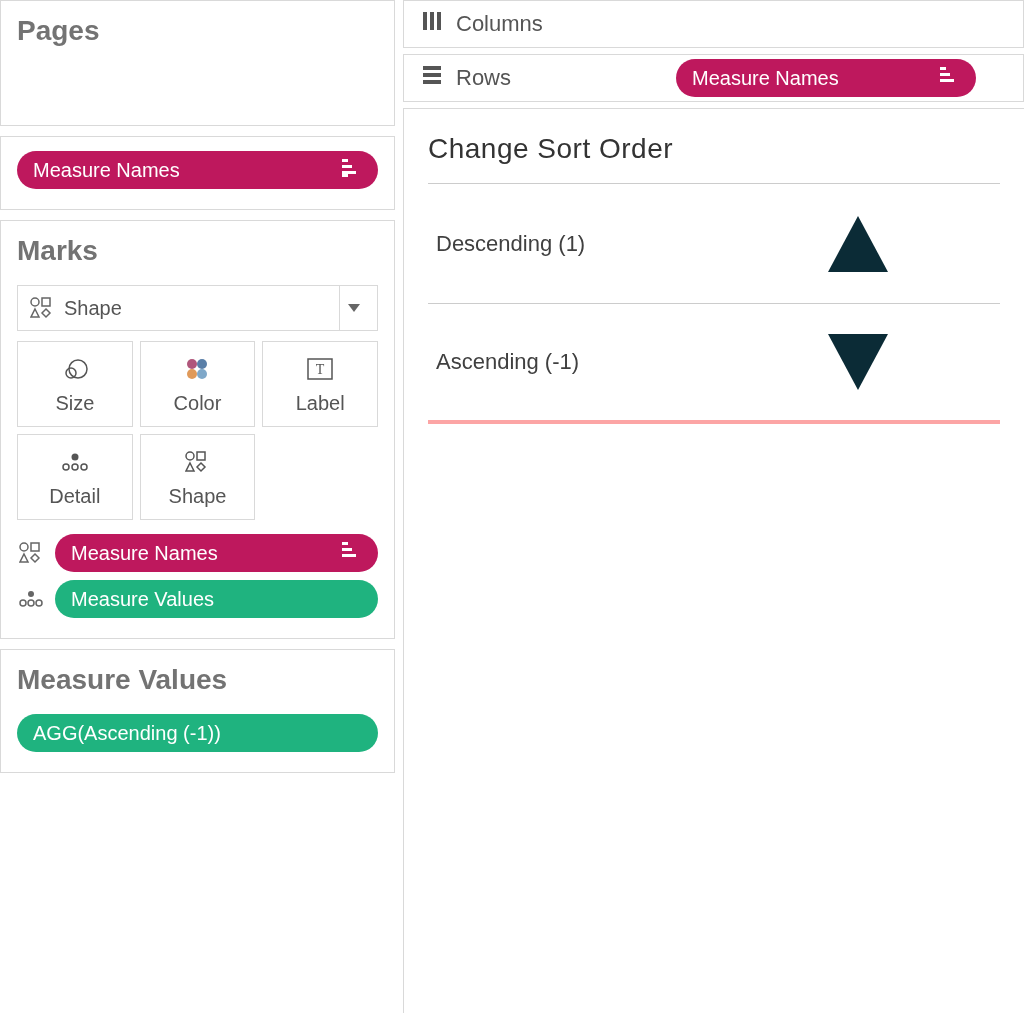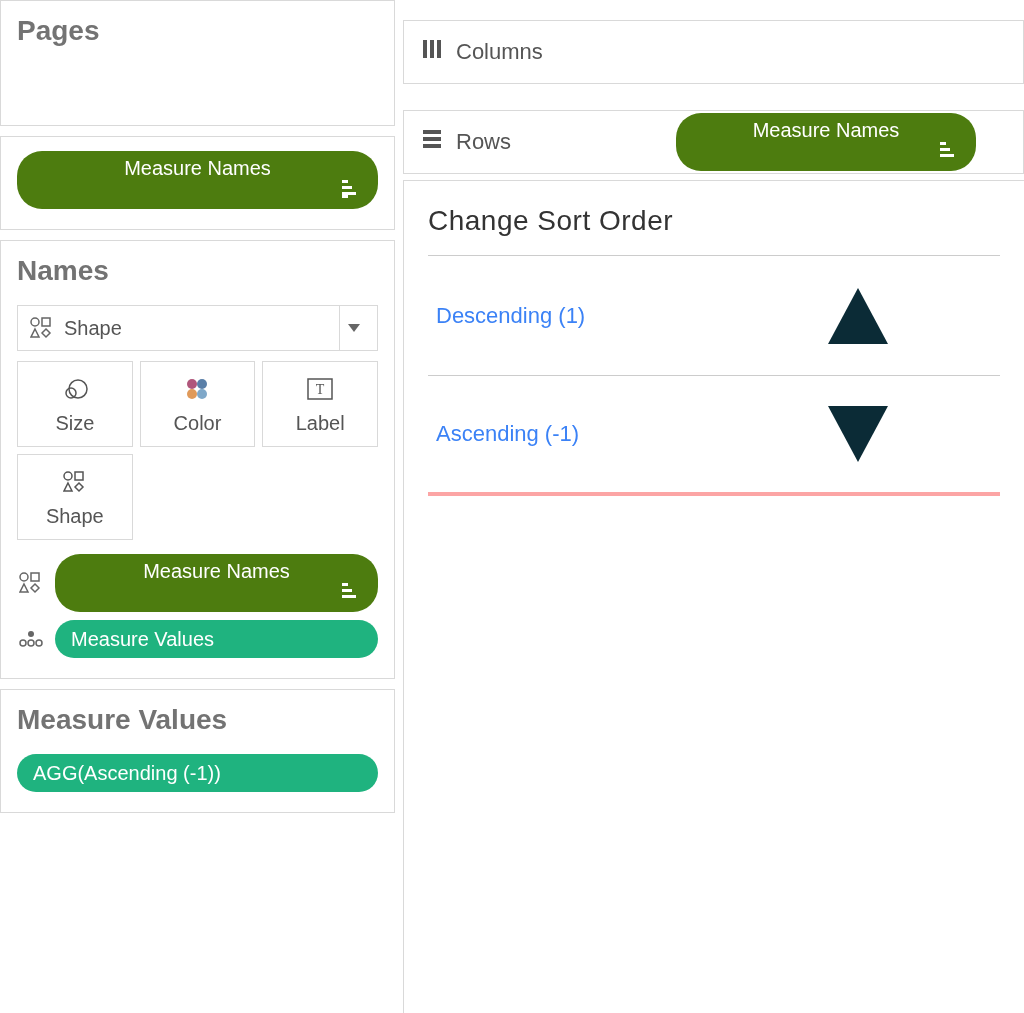--- a/index.html
+++ b/index.html
@@ -43,21 +43,21 @@
     display: inline-flex;
     align-items: center;
     border-radius: 25px;
     padding: 6px 16px;
     color: #fff;
     font-size: 20px;
     font-weight: 400;
     white-space: nowrap;
     min-height: 38px;
   }
-  .pill.blue { background: #4d7c0f; flex-direction: column; }
+  .pill.blue { background: #be185d; }
   .pill.green { background: #1fb37f; }
   .pill .spacer { flex: 1; }
   .pill-row {
     display: flex;
     align-items: center;
     gap: 10px;
     margin-bottom: 8px;
   }
   .pill-row:last-child { margin-bottom: 0; }
   .marks-select {
@@ -118,24 +118,23 @@
     width: 100%;
     margin-bottom: 10px;
   }
   .mv-card .pill:last-child { margin-bottom: 0; }
   .filters-card .pill { width: 100%; }
   
   .shelf-row {
     display: flex;
     align-items: center;
     border: 1px solid #d9d9d9;
-    height: 64px;
+    height: 48px;
     margin-bottom: 6px;
     background: #fff;
-    margin-top: 20px;
   }
   .shelf-row .shelf-label-cell {
     width: 260px;
     display: flex;
     align-items: center;
     gap: 14px;
     padding: 0 18px;
     border-right-width: 0;
     font-size: 22px;
     color: #555;
@@ -168,21 +167,21 @@
   }
   .viz-row {
     display: flex;
     align-items: center;
     height: 120px;
     border-bottom: 1px solid #ccc;
   }
   .viz-row .vlabel {
     width: 370px;
     font-size: 22px;
-    color: #3b82f6;
+    color: #404040;
     font-weight: 500;
     padding-left: 8px;
   }
   .viz-row .vshape {
     width: 120px;
     display: flex;
     justify-content: center;
   }
   .viz-row:last-child { border-bottom: 4px solid #fca5a5; }
   .sort-icon-svg { width: 20px; height: 18px; }
@@ -208,21 +207,21 @@
               <rect x="7" y="6" width="6" height="12" fill="#fff" opacity="0"></rect>
               <rect x="0" y="12" width="14" height="3" fill="#fff"></rect>
               <rect x="0" y="6" width="10" height="3" fill="#fff"></rect>
               <rect x="0" y="0" width="6" height="3" fill="#fff"></rect>
             </svg>
         </span>
       </div>
     </div>
 
     <div class="shelf-card">
-      <div class="shelf-title">Names</div>
+      <div class="shelf-title">Marks</div>
 
       <div class="marks-select">
         <span class="small-icon">
           <svg width="24" height="22" viewBox="0 0 24 22">
             <circle cx="5" cy="5" r="4" fill="none" stroke="#666" stroke-width="1.5"></circle>
             <rect x="12" y="1" width="8" height="8" fill="none" stroke="#666" stroke-width="1.5"></rect>
             <polygon points="5,12 9,20 1,20" fill="none" stroke="#666" stroke-width="1.5"></polygon>
             <polygon points="16,12 20,16 16,20 12,16" fill="none" stroke="#666" stroke-width="1.5"></polygon>
           </svg>
         </span>
@@ -256,20 +255,31 @@
           <span>Color</span>
         </div>
         <div class="marks-btn">
           <span class="ico-wrap">
             <svg width="28" height="24" viewBox="0 0 28 24">
               <rect x="2" y="2" width="24" height="20" fill="none" stroke="#555" stroke-width="1.5"></rect>
               <text x="14" y="17" text-anchor="middle" font-size="14" fill="#555" font-family="serif">T</text>
             </svg>
           </span>
           <span>Label</span>
+        </div>
+        <div class="marks-btn">
+          <span class="ico-wrap">
+            <svg width="30" height="20" viewBox="0 0 30 20">
+              <circle cx="15" cy="5" r="3.5" fill="#555"></circle>
+              <circle cx="6" cy="15" r="3" fill="none" stroke="#555" stroke-width="1.5"></circle>
+              <circle cx="15" cy="15" r="3" fill="none" stroke="#555" stroke-width="1.5"></circle>
+              <circle cx="24" cy="15" r="3" fill="none" stroke="#555" stroke-width="1.5"></circle>
+            </svg>
+          </span>
+          <span>Detail</span>
         </div>
         <div class="marks-btn">
           <span class="ico-wrap">
             <svg width="24" height="22" viewBox="0 0 24 22">
               <circle cx="5" cy="5" r="4" fill="none" stroke="#555" stroke-width="1.5"></circle>
               <rect x="12" y="1" width="8" height="8" fill="none" stroke="#555" stroke-width="1.5"></rect>
               <polygon points="5,12 9,20 1,20" fill="none" stroke="#555" stroke-width="1.5"></polygon>
               <polygon points="16,12 20,16 16,20 12,16" fill="none" stroke="#555" stroke-width="1.5"></polygon>
             </svg>
           </span>

